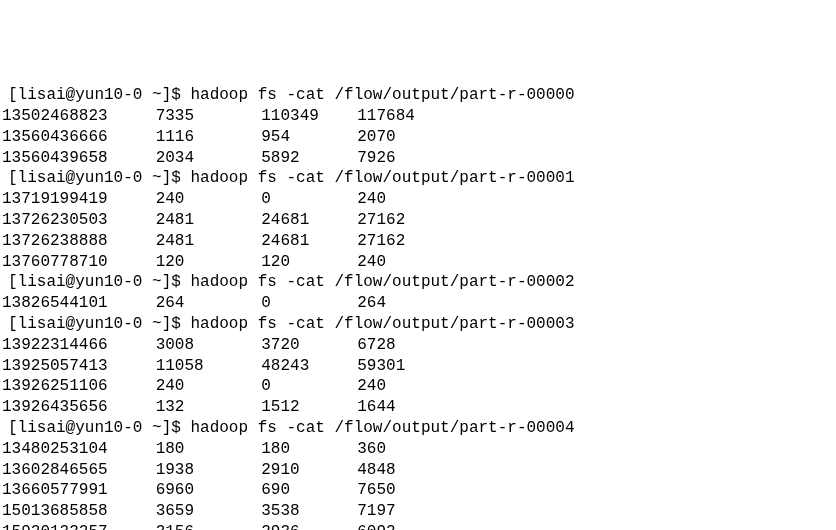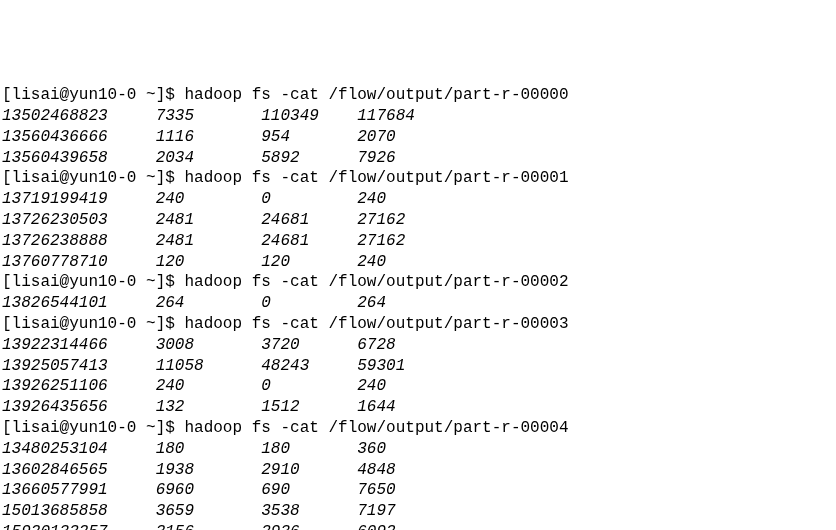--- a/index.html
+++ b/index.html
@@ -17,24 +17,24 @@
       width: 836px;
       height: 530px;
       overflow: hidden;
       white-space: pre;
     }
     .terminal {
       white-space: pre;
     }
     .prompt-line {
       white-space: pre;
+      margin-left: 6px;
     }
     .data-line {
       white-space: pre;
-      font-style: italic;
     }
   </style>
 </head>
 <body>
 
 
 
 <div class="terminal" id="terminal"><div class="prompt-line"><span>[lisai@yun10-0 ~]$ </span><span>hadoop fs -cat /flow/output/part-r-00000</span></div><div class="data-line">13502468823     7335       110349    117684</div><div class="data-line">13560436666     1116       954       2070</div><div class="data-line">13560439658     2034       5892      7926</div><div class="prompt-line"><span>[lisai@yun10-0 ~]$ </span><span>hadoop fs -cat /flow/output/part-r-00001</span></div><div class="data-line">13719199419     240        0         240</div><div class="data-line">13726230503     2481       24681     27162</div><div class="data-line">13726238888     2481       24681     27162</div><div class="data-line">13760778710     120        120       240</div><div class="prompt-line"><span>[lisai@yun10-0 ~]$ </span><span>hadoop fs -cat /flow/output/part-r-00002</span></div><div class="data-line">13826544101     264        0         264</div><div class="prompt-line"><span>[lisai@yun10-0 ~]$ </span><span>hadoop fs -cat /flow/output/part-r-00003</span></div><div class="data-line">13922314466     3008       3720      6728</div><div class="data-line">13925057413     11058      48243     59301</div><div class="data-line">13926251106     240        0         240</div><div class="data-line">13926435656     132        1512      1644</div><div class="prompt-line"><span>[lisai@yun10-0 ~]$ </span><span>hadoop fs -cat /flow/output/part-r-00004</span></div><div class="data-line">13480253104     180        180       360</div><div class="data-line">13602846565     1938       2910      4848</div><div class="data-line">13660577991     6960       690       7650</div><div class="data-line">15013685858     3659       3538      7197</div><div class="data-line">15920133257     3156       2936      6092</div></div>
 
 

